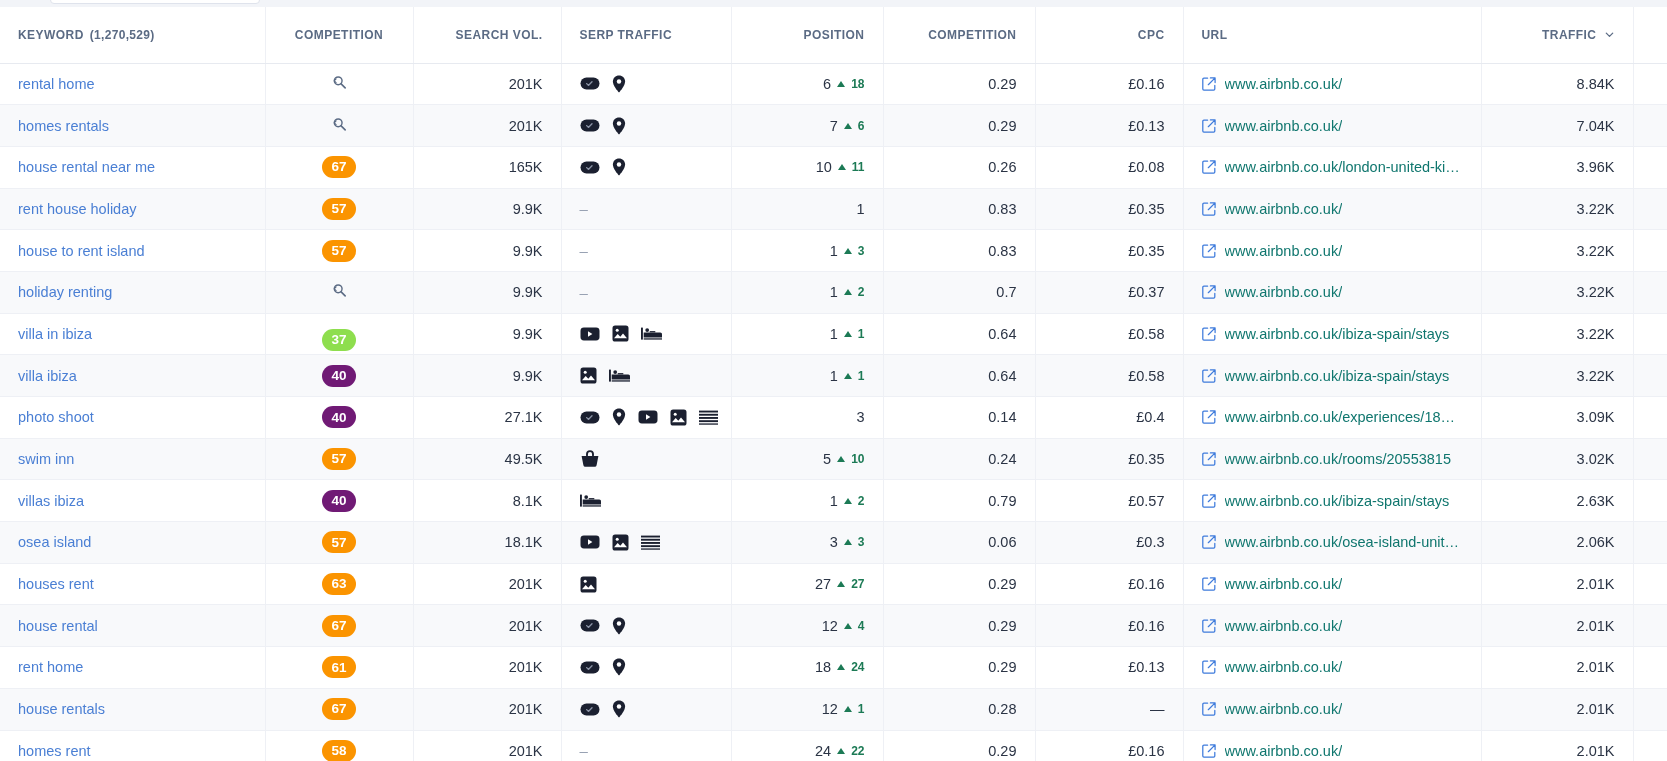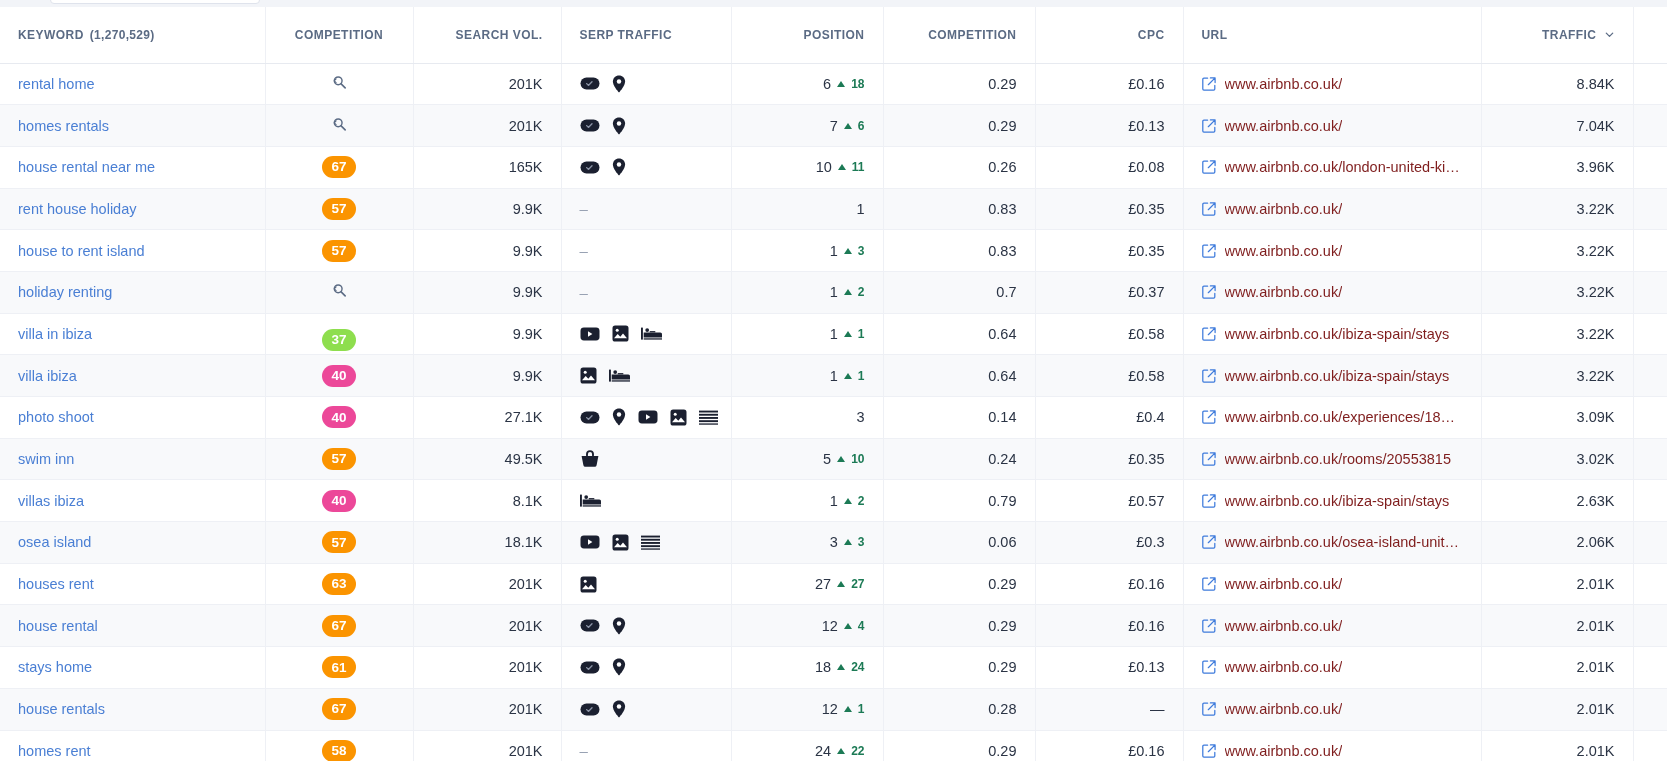--- a/index.html
+++ b/index.html
@@ -108,21 +108,21 @@
     min-width: 34px;
     height: 22px;
     padding: 0 8px;
     border-radius: 11px;
     color: #ffffff;
     font-size: 13.5px;
     font-weight: 700;
     line-height: 1;
   }
   .badge.orange { background: #fb9400; }
-  .badge.yellow { background: #ec4899; }
+  .badge.yellow { background: #701a75; }
   .badge.green  { background: #8ede4e; margin-top: 12px; }
 
   .serp-icons {
     display: flex;
     align-items: center;
     gap: 12px;
   }
   .serp-icons svg { display: block; }
   .dash { color: #98a2b3; font-size: 15px; }
 
@@ -144,21 +144,21 @@
 
   .url-cell {
     display: flex;
     align-items: center;
     gap: 9px;
     overflow: hidden;
   }
   .url-ext { flex: 0 0 auto; line-height: 0; }
   .url-ext svg { display: block; }
   .url-text {
-    color: #7f1d1d;
+    color: #0f766e;
     text-decoration: none;
     font-size: 14.5px;
     overflow: hidden;
     text-overflow: ellipsis;
     white-space: nowrap;
   }
 
   .scrollbar {
     position: absolute;
     top: 0; right: 0;
@@ -795,21 +795,21 @@
                   <path d="M8.4 0.9h4.7v4.7M13.1 0.9L6.3 7.7" stroke="#3e7bdc" stroke-width="1.25" stroke-linecap="round" stroke-linejoin="round"></path>
                 </svg>
               </span>
               <a class="url-text" href="#">www.airbnb.co.uk/</a>
             </div>
           </td>
           <td class="ta-r">2.01K</td>
           <td></td>
         </tr>
         <tr class="odd">
-          <td class="ta-l"><a class="kw-link" href="#">stays home</a></td>
+          <td class="ta-l"><a class="kw-link" href="#">rent home</a></td>
           <td class="ta-c"><span class="badge orange">61</span></td>
           <td class="ta-r">201K</td>
           <td class="ta-l">
             <div class="serp-icons">
               <span style="line-height: 0; display: inline-flex;">
                 <svg width="20" height="13" viewBox="0 0 20 13">
                   <rect x="0.5" y="0.5" width="19" height="12" rx="6" fill="#1b2030"></rect>
                   <path d="M6.7 6.6l1.7 1.8 3.6-3.6" stroke="#8b93a5" stroke-width="1.35" fill="none" stroke-linecap="round" stroke-linejoin="round"></path>
                 </svg>
               </span>

